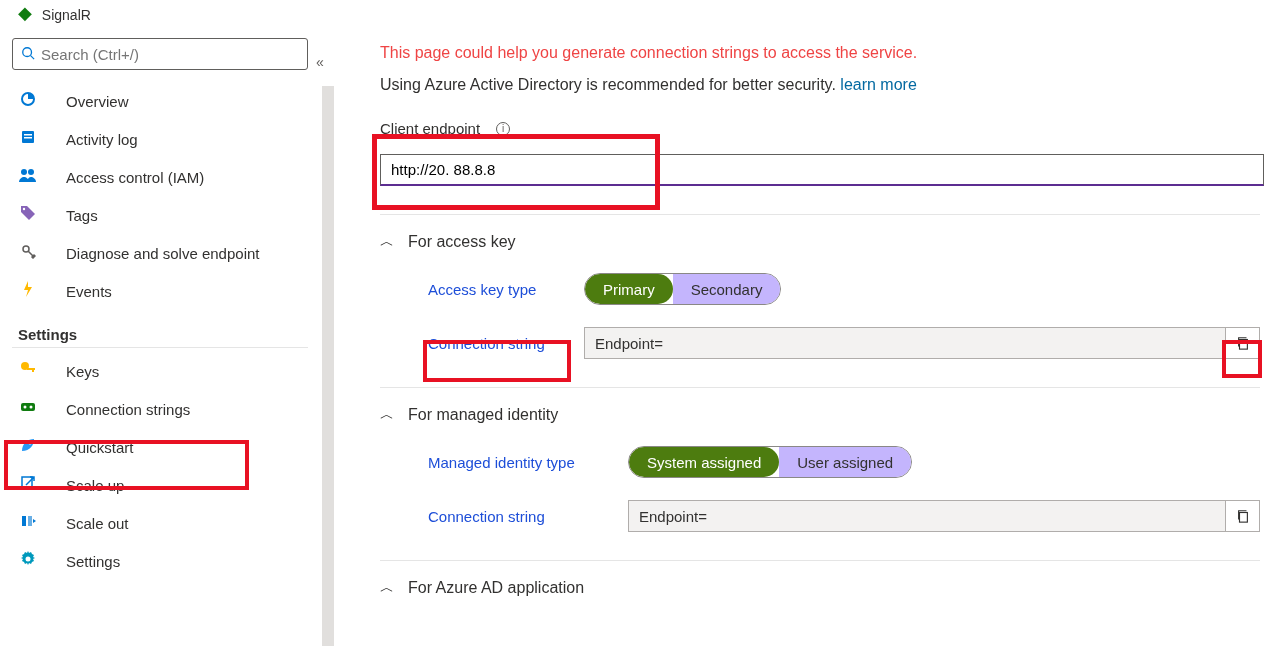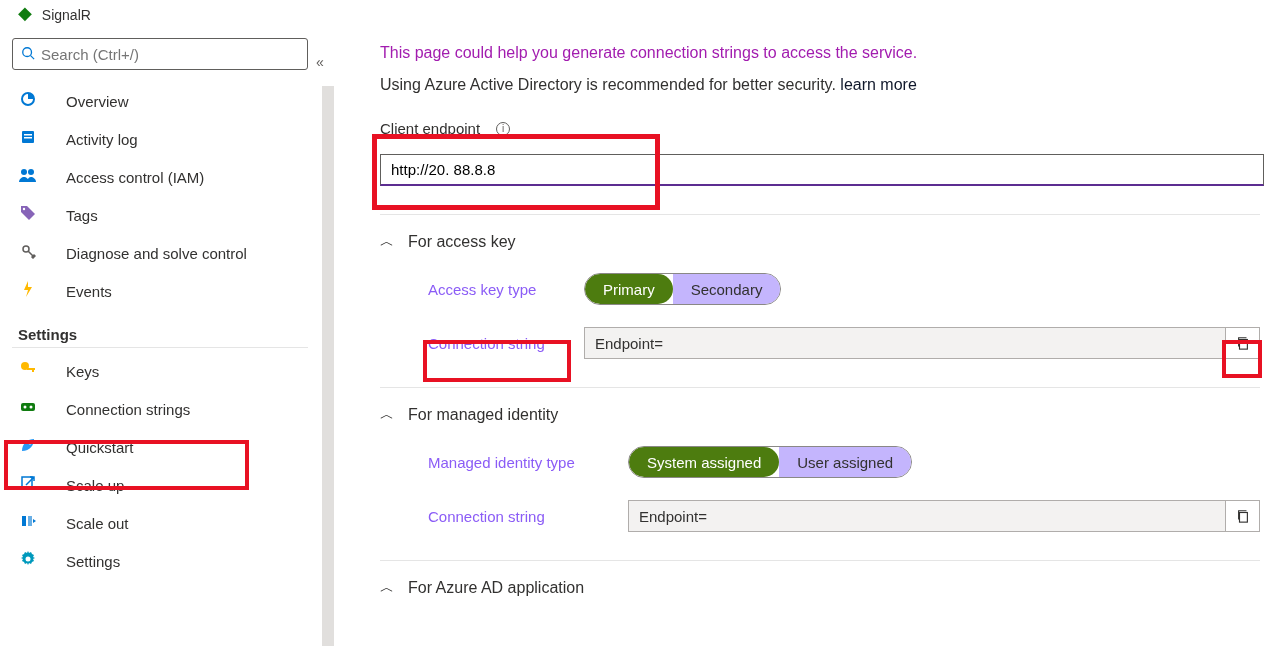--- a/index.html
+++ b/index.html
@@ -95,23 +95,23 @@
     width: 12px; height: 560px;
     background: #e1dfdd;
   }
 
   
   .main {
     position: absolute;
     left: 380px; top: 44px;
     width: 880px;
   }
-  .intro { font-size: 16px; color: #a21caf; margin-bottom: 14px; }
+  .intro { font-size: 16px; color: #ef4444; margin-bottom: 14px; }
   .intro2 { font-size: 16px; color: #323130; margin-bottom: 26px; }
-  .intro2 a { color: #0f172a; text-decoration: none; }
+  .intro2 a { color: #0369a1; text-decoration: none; }
 
   .field-label {
     font-size: 15px;
     color: #323130;
     display: flex;
     align-items: center;
     gap: 16px;
     margin-bottom: 6px;
   }
   .info-icon {
@@ -166,21 +166,21 @@
   }
   .chev { font-size: 14px; color: #323130; }
 
   .row {
     display: flex;
     align-items: center;
     margin-bottom: 22px;
   }
   .row-label {
     font-size: 15px;
-    color: #8b5cf6;
+    color: #1d4ed8;
     width: 200px;
     flex-shrink: 0;
   }
   .row-label.indent { margin-left: 48px; width: 156px; }
   .row-label.indent2 { margin-left: 48px; width: 152px; }
 
   .pill-group {
     display: inline-flex;
     border: 1px solid #8a8886;
     border-radius: 24px;
@@ -305,21 +305,21 @@
     <span>Tags</span>
   </div>
   <div class="nav-item">
     <span class="icon c-gray">
       <svg width="16" height="16" viewBox="0 0 16 16" fill="none" stroke="#605e5c" stroke-width="1.5">
           <circle cx="6" cy="6" r="3"></circle>
           <line x1="8" y1="8" x2="14" y2="14"></line>
           <path d="M12 14l2-2 1 1-2 2z" fill="#605e5c"></path>
         </svg>
     </span>
-    <span>Diagnose and solve control</span>
+    <span>Diagnose and solve endpoint</span>
   </div>
   <div class="nav-item">
     <span class="icon c-gold">
       <svg width="14" height="16" viewBox="0 0 14 16" fill="#ffb900">
           <path d="M7 0 L3 9 h4 l-2 7 6-10 h-4z"></path>
         </svg>
     </span>
     <span>Events</span>
   </div>
 

